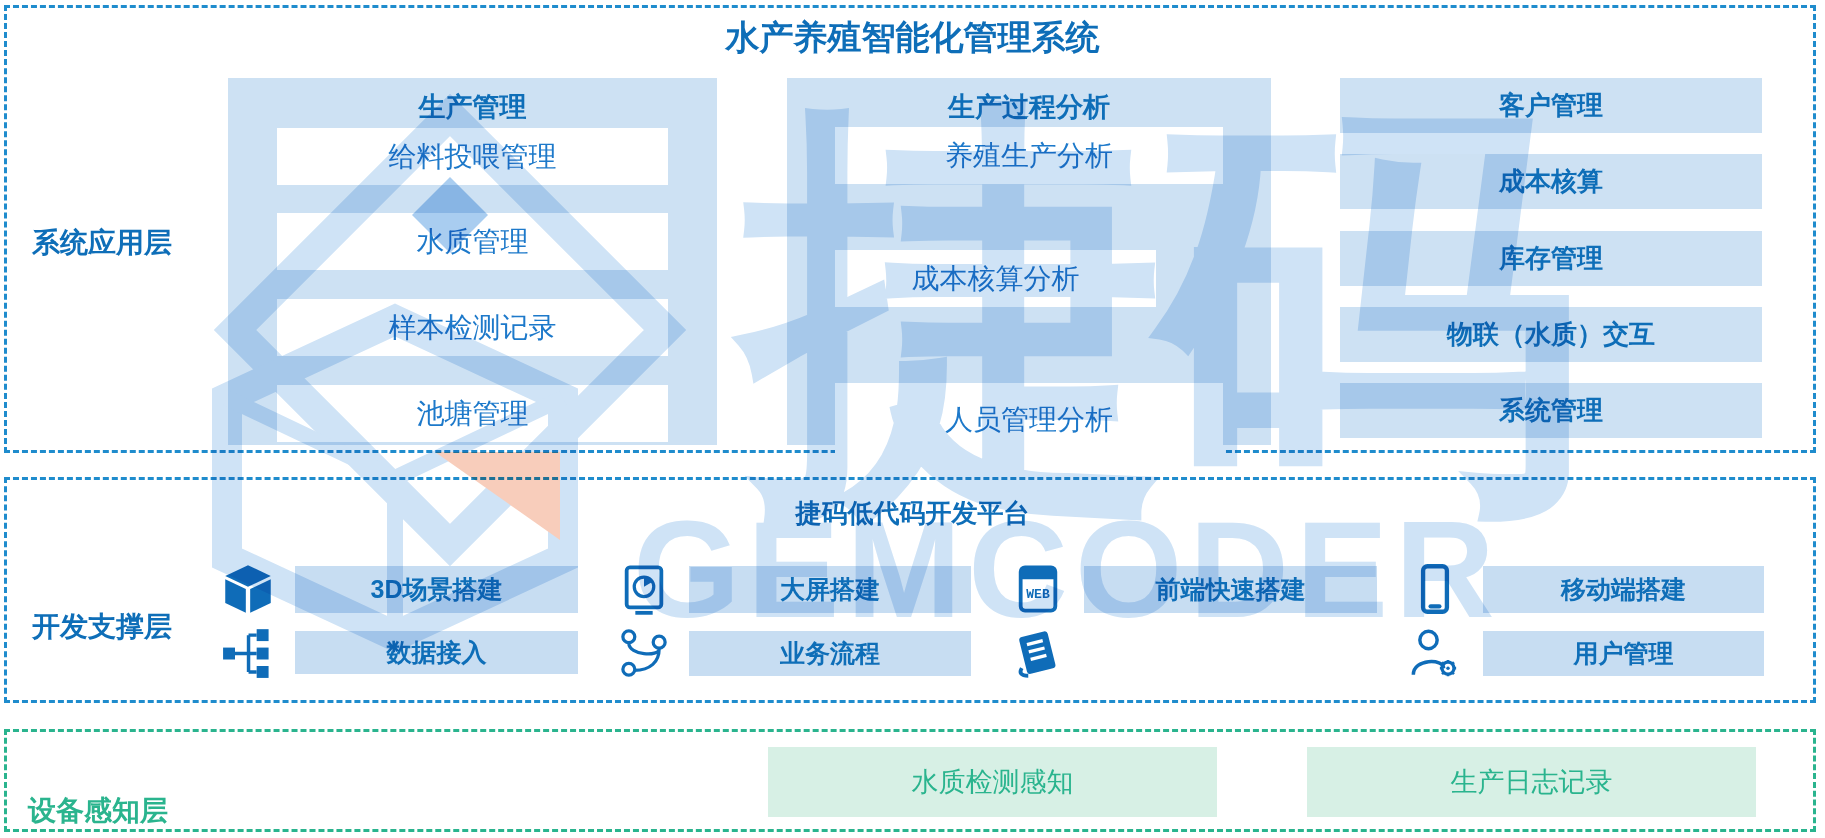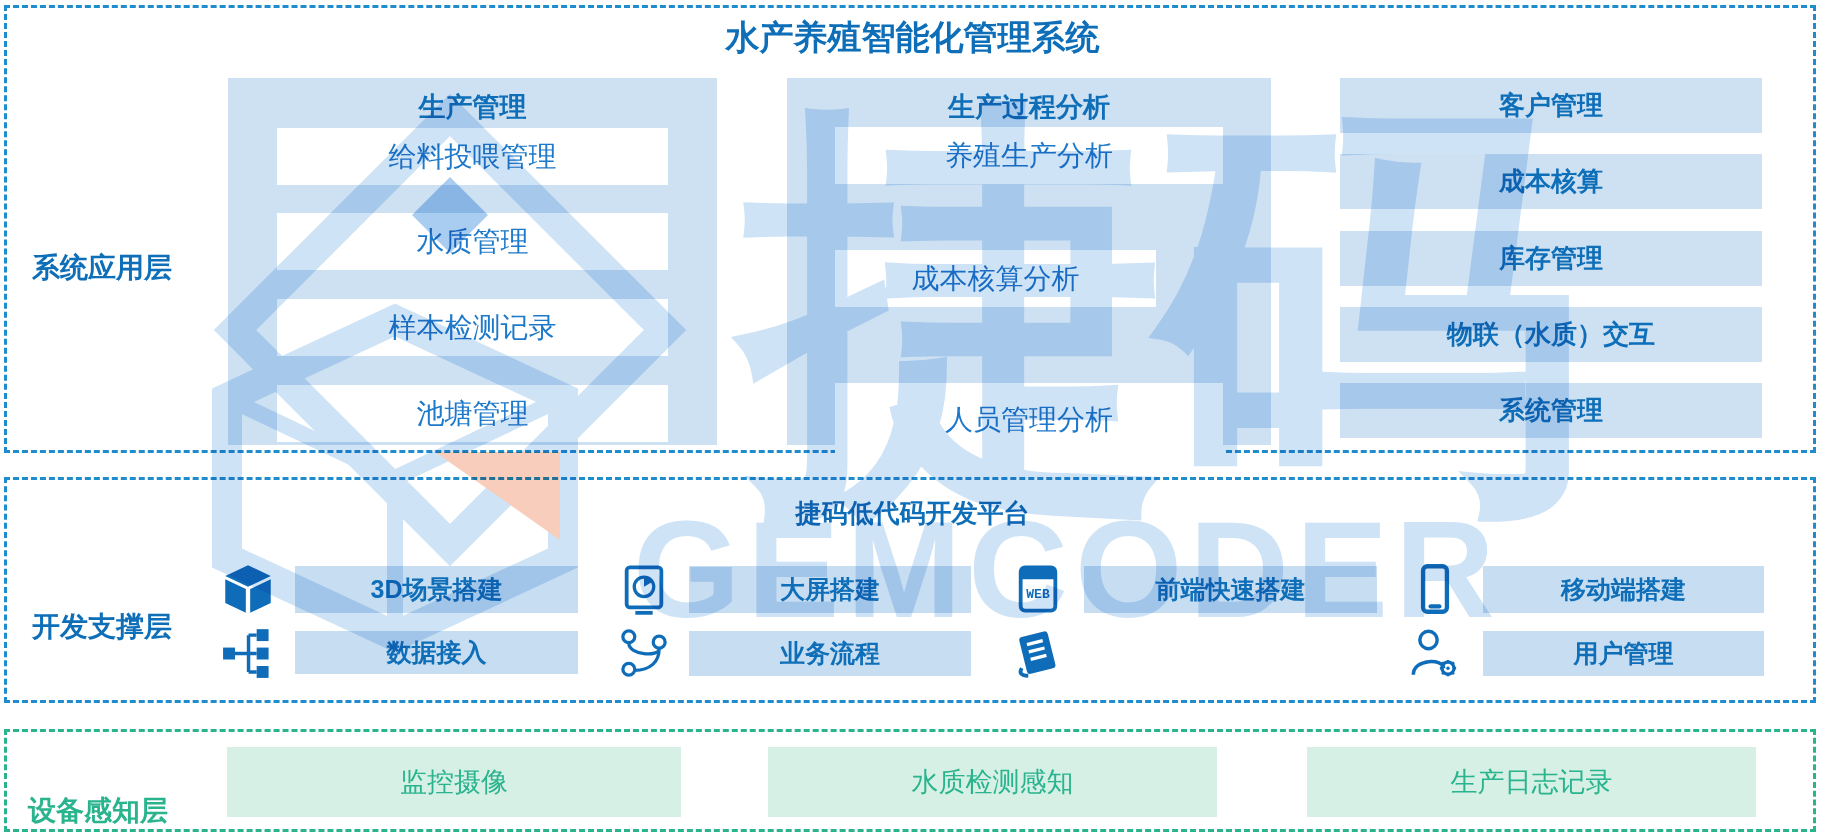--- a/index.html
+++ b/index.html
@@ -37,21 +37,21 @@
 </style>
 </head>
 <body>
 
 <div class="canvas">
 
   <div class="layer-box b-blue" style="left:4px;top:5px;width:1806px;height:442px;"></div>
 
   <div class="main-title">水产养殖智能化管理系统</div>
 
-  <div class="layer-label" style="left:32px;top:249px;">系统应用层</div>
+  <div class="layer-label" style="left:32px;top:224px;">系统应用层</div>
 
   <div class="panel" style="left:228px;top:78px;width:489px;height:367px;">
     <div class="panel-header">生产管理</div>
     <div class="pitem" style="left:49px;top:50px;width:391px;height:57px;">给料投喂管理</div>
     <div class="pitem" style="left:49px;top:135px;width:391px;height:57px;">水质管理</div>
     <div class="pitem" style="left:49px;top:221px;width:391px;height:57px;">样本检测记录</div>
     <div class="pitem" style="left:49px;top:307px;width:391px;height:57px;">池塘管理</div>
   </div>
 
   <div class="panel" style="left:787px;top:78px;width:484px;height:367px;">
@@ -146,21 +146,20 @@
   </div>
 
   <div class="dbar" style="left:295px;top:631px;width:283px;height:43px;">数据接入</div>
   <div class="dbar" style="left:689px;top:631px;width:282px;height:45px;">业务流程</div>
   <div class="dbar" style="left:1483px;top:631px;width:281px;height:45px;">用户管理</div>
 
   <div class="layer-box b-green" style="left:4px;top:729px;width:1806px;height:97px;"></div>
 
   <div class="layer-label green" style="left:28px;top:766px;margin-top:26px;">设备感知层</div>
 
-  <div class="gbox" style="left:227px;width:454px;">监控摄像</div>
   <div class="gbox" style="left:768px;width:449px;">水质检测感知</div>
   <div class="gbox" style="left:1307px;width:449px;">生产日志记录</div>
 
   <div class="watermark">
     <svg class="wm-svg" width="1825" height="838" viewBox="0 0 1825 838">
       <polygon points="450,115 665,330 450,545 235,330" fill="none" stroke="#cfe3f6" stroke-width="30"></polygon>
       <polygon points="450,177 488,215 450,253 412,215" fill="#a9cdf0"></polygon>
       <polygon points="395,320 563,398 563,558 395,636 227,558 227,398" fill="none" stroke="#cfe3f6" stroke-width="30"></polygon>
       <path d="M227,398 L395,478 L563,398 M395,478 L395,636" fill="none" stroke="#cfe3f6" stroke-width="16"></path>
       <polygon points="435,452 560,452 560,540" fill="#f8cdbb"></polygon>

